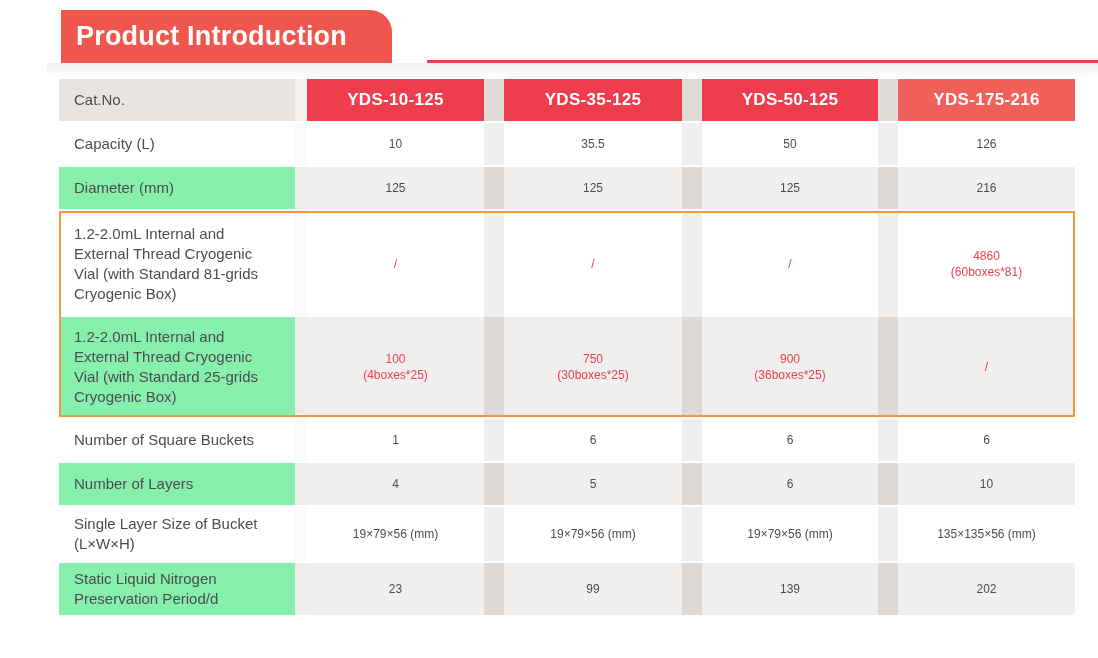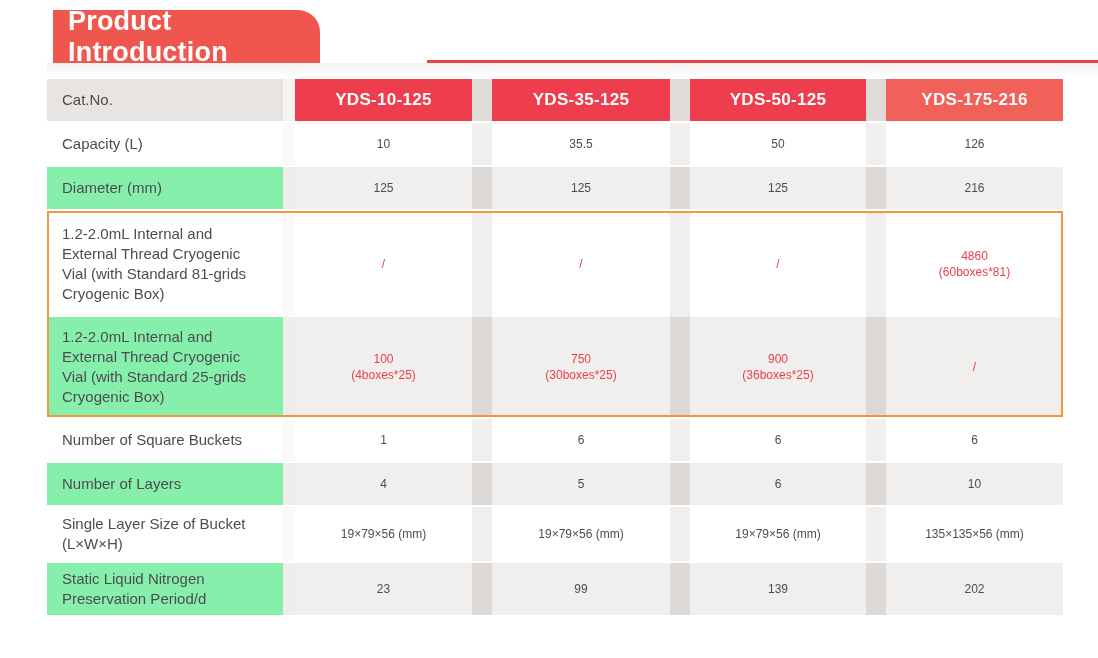--- a/index.html
+++ b/index.html
@@ -5,42 +5,42 @@
   html,body{margin:0;padding:0;background:#ffffff;}
   .page{
     position:relative;
     width:1098px;height:658px;
     background:#ffffff;
     font-family:"Liberation Sans", sans-serif;
     overflow:hidden;
   }
   
   .banner{
-    position:absolute;left:53px;top:10px;
-    width:267px;height:53px;
+    position:absolute;left:61px;top:10px;
+    width:331px;height:53px;
     background:#EF574E;
     border-radius:0 22px 0 0;
     display:flex;align-items:center;
     padding-left:15px;box-sizing:border-box;
   }
   .banner span{
     color:#ffffff;font-size:27px;font-weight:700;letter-spacing:.2px;
   }
   .underline{
     position:absolute;left:427px;right:0;top:60px;height:3px;
     background:#E8414D;
   }
   .under-shadow{
     position:absolute;left:47px;right:0;top:63px;height:13px;
     background:linear-gradient(#ECEAE8,rgba(255,255,255,0));
     opacity:.7;
   }
   
   .spec-table{
-    position:absolute;left:47px;top:79px;width:1016px;
+    position:absolute;left:59px;top:79px;width:1016px;
     display:flex;flex-direction:column;row-gap:2px;
   }
   .row{
     display:grid;
     grid-template-columns:236px 12px 177px 20px 178px 20px 176px 20px 177px;
   }
   .h42{height:42px}.h106{height:106px}.h100{height:100px}.h54{height:54px}.h52{height:52px}
   .cell{box-sizing:border-box;}
   .label{
     display:flex;align-items:center;

